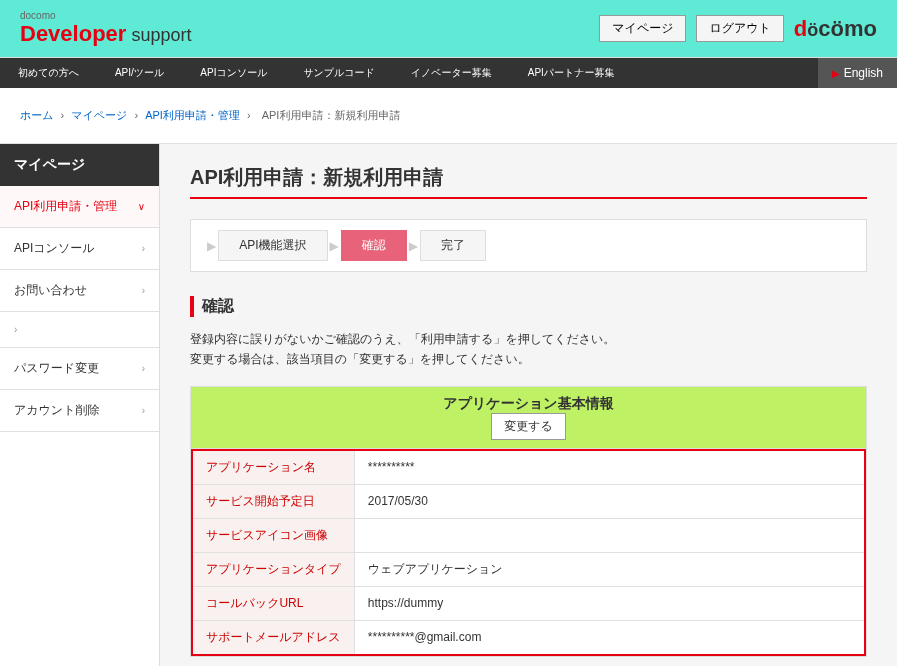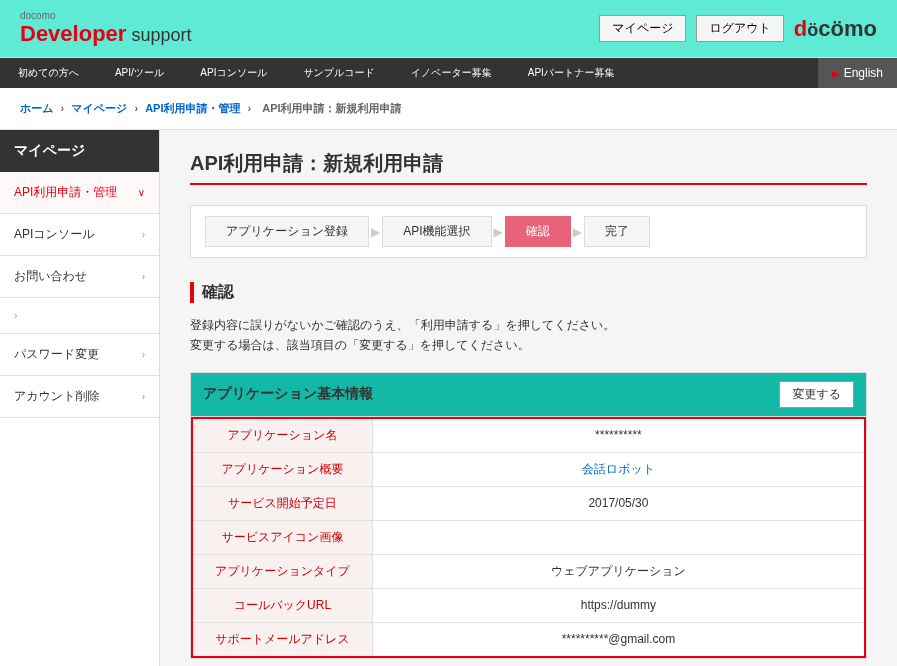--- a/index.html
+++ b/index.html
@@ -17,21 +17,21 @@
     .docomo-logo { font-size: 22px; font-weight: bold; color: #e60012; }
     .docomo-logo span { color: #333; }
 
     
     .nav { background: #333; display: flex; align-items: center; }
     .nav a { color: #ffffff; text-decoration: none; padding: 4px 18px; font-size: 10px; display: block; white-space: nowrap; }
     .nav-english { background: #555; color: #fff; padding: 8px 14px; font-size: 12px; display: flex; align-items: center; gap: 4px; margin-left: auto; }
     .nav-english-arrow { color: #e60012; font-size: 10px; }
 
     
-    .breadcrumb { padding: 13px 20px; font-size: 11px; color: #666; background: #fff; border-bottom: 1px solid #e0e0e0; font-weight: bold; }
+    .breadcrumb { padding: 20px 20px; font-size: 11px; color: #666; background: #fff; border-bottom: 1px solid #e0e0e0; }
     .breadcrumb a { color: #0066cc; text-decoration: none; }
     .breadcrumb span { margin: 0 4px; }
 
     
     .main-layout { display: flex; min-height: 550px; }
 
     
     .sidebar { width: 160px; min-width: 160px; background: #fff; border-right: 1px solid #ddd; }
     .sidebar-title { background: #333; color: #fff; padding: 12px 14px; font-size: 14px; font-weight: bold; }
     .sidebar-item { border-bottom: 1px solid #e0e0e0; }
@@ -51,29 +51,29 @@
     .step.active { background: #e8637a; color: #fff; border-color: #e8637a; }
     .step-arrow { color: #ccc; font-size: 12px; margin: 0 2px; }
 
     
     .section-title { font-size: 16px; font-weight: bold; color: #333; border-left: 4px solid #e60012; padding-left: 8px; margin-bottom: 12px; }
 
     .confirm-text { margin-bottom: 16px; font-size: 12px; line-height: 1.7; color: #333; }
 
     
     .table-section { background: #fff; border: 1px solid #ddd; margin-bottom: 20px; }
-    .table-section-header { display: flex; align-items: center; justify-content: space-between; padding: 8px 12px; background: #14b8a6; border-bottom: 1px solid #ddd; }
+    .table-section-header { display: flex; align-items: center; justify-content: space-between; padding: 8px 12px; background: #bef264; border-bottom: 1px solid #ddd; flex-direction: column; }
     .table-section-header-title { font-size: 14px; font-weight: bold; color: #333; }
     .change-btn { padding: 4px 12px; font-size: 12px; background: #fff; border: 1px solid #999; cursor: pointer; color: #333; }
 
     
     .info-table { border: 2px solid #e60012; width: 100%; border-collapse: collapse; }
     .info-table tr { border-bottom: 1px solid #e0e0e0; }
     .info-table tr:last-child { border-bottom: none; }
-    .info-table td { padding: 8px 22px; font-size: 12px; vertical-align: middle; text-align: center; }
+    .info-table td { padding: 8px 13px; font-size: 12px; vertical-align: middle; }
     .info-table td:first-child { width: 150px; background: #f9f0f0; color: #c00; font-weight: normal; white-space: nowrap; border-right: 1px solid #e0e0e0; }
     .info-table td:last-child { color: #333; }
     .info-table a { color: #0066cc; text-decoration: none; }
   </style>
 </head>
 <body>
 
 <div class="header">
   <div class="logo-area">
     <div class="logo-docomo-top">docomo</div>
@@ -152,21 +152,20 @@
         <span class="chevron">›</span>
       </a>
     </div>
   </aside>
 
   <main class="content">
     <div class="page-title">API利用申請：新規利用申請</div>
     <hr class="title-divider">
 
     <div class="steps">
-      <div class="step">アプリケーション登録</div>
       <span class="step-arrow">▶</span>
       <div class="step">API機能選択</div>
       <span class="step-arrow">▶</span>
       <div class="step active">確認</div>
       <span class="step-arrow">▶</span>
       <div class="step">完了</div>
     </div>
 
     <div class="section-title">確認</div>
 
@@ -180,24 +179,20 @@
         <span class="table-section-header-title">アプリケーション基本情報</span>
         <button class="change-btn">変更する</button>
       </div>
       <table class="info-table">
         <tbody>
           <tr>
             <td>アプリケーション名</td>
             <td>**********</td>
           </tr>
           <tr>
-            <td>アプリケーション概要</td>
-            <td><a href="#">会話ロボット</a></td>
-          </tr>
-          <tr>
             <td>サービス開始予定日</td>
             <td>2017/05/30</td>
           </tr>
           <tr>
             <td>サービスアイコン画像</td>
             <td></td>
           </tr>
           <tr>
             <td>アプリケーションタイプ</td>
             <td>ウェブアプリケーション</td>

